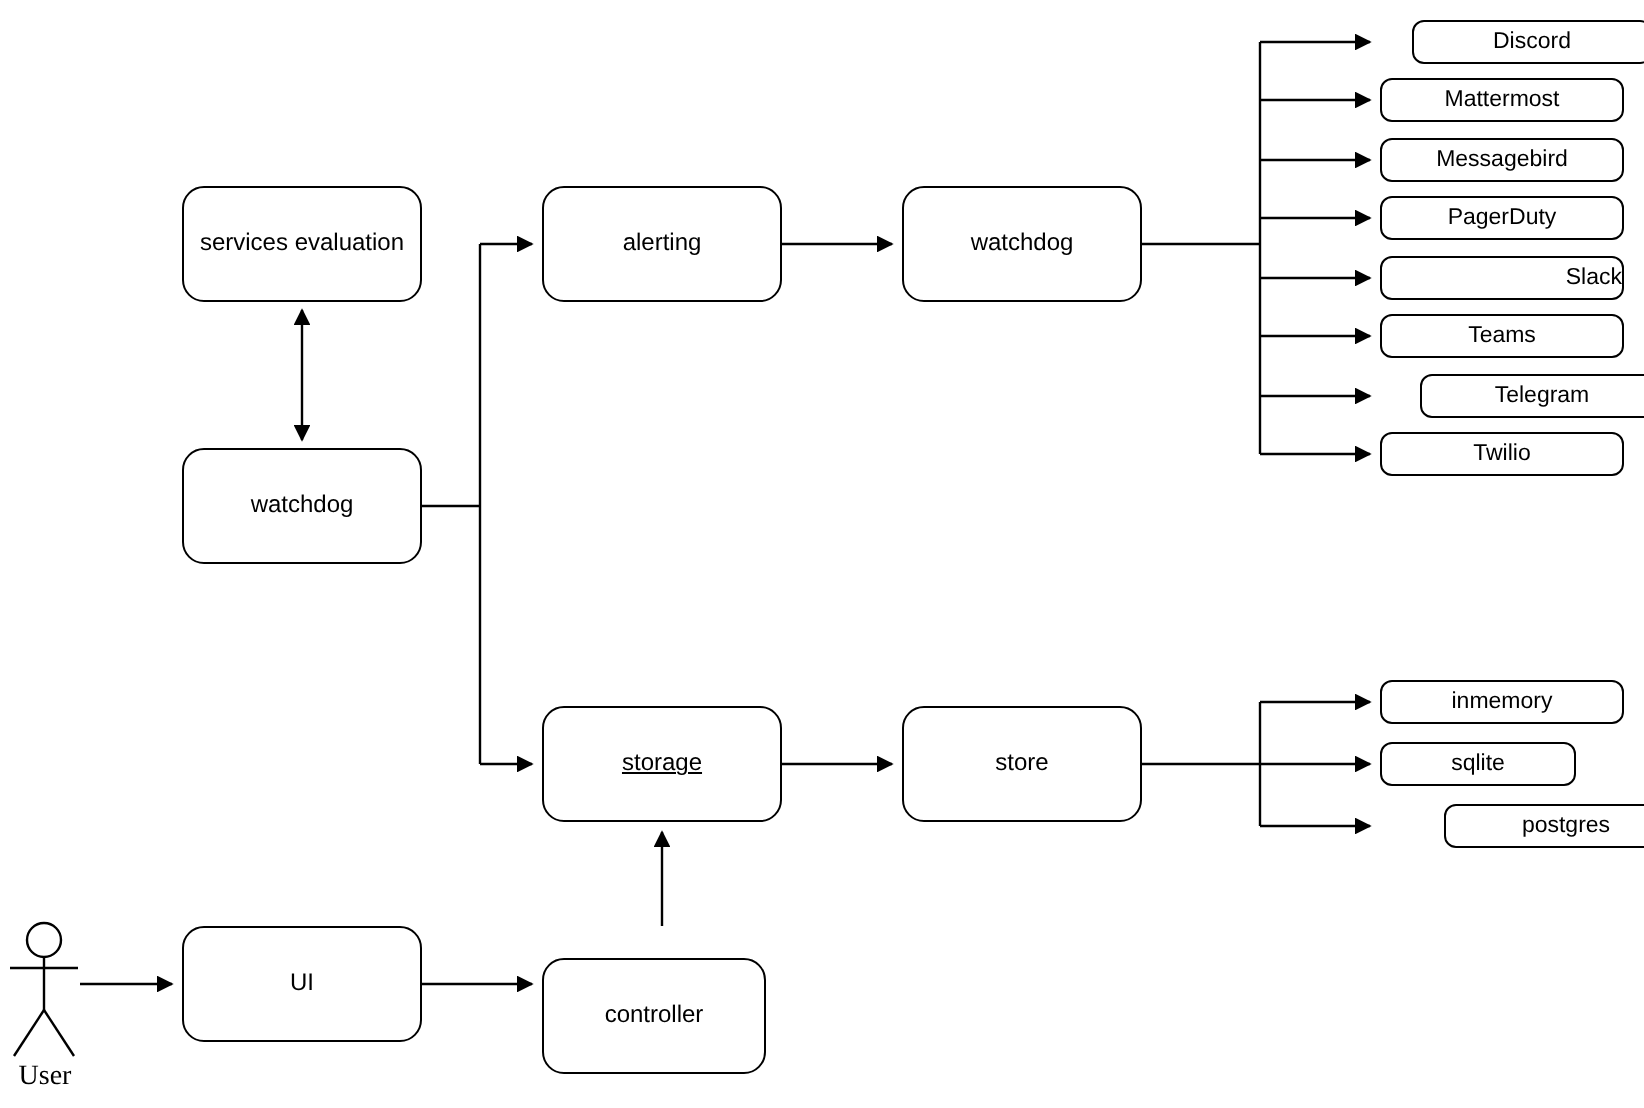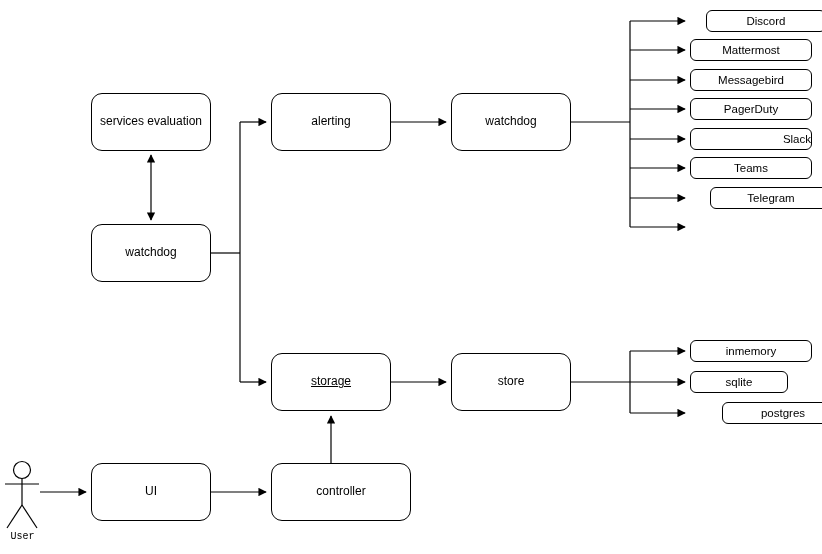--- a/index.html
+++ b/index.html
@@ -40,22 +40,22 @@
     white-space: nowrap;
     z-index: 2;
   }
   .node.small {
     border-radius: 6px;
     font-size: 11.5px;
   }
   .actor-label {
     position: absolute;
     color: #000000;
-    font-family: Liberation Mono, monospace;
-    font-size: 10px;
+    font-family: Liberation Serif, serif;
+    font-size: 14px;
     text-align: center;
     white-space: nowrap;
     z-index: 2;
   }
 </style>
 </head>
 <body>
 
 <div id="canvas">
 
@@ -134,21 +134,21 @@
   </div>
 
   <div class="node" style="left:451px; top:353px; width:120px; height:58px;">
     <span>store</span>
   </div>
 
   <div class="node" style="left:91px;  top:463px; width:120px; height:58px;">
     <span>UI</span>
   </div>
 
-  <div class="node" style="left:271px; top:463px; width:140px; height:58px;">
+  <div class="node" style="left:271px; top:479px; width:112px; height:58px;">
     <span>controller</span>
   </div>
 
   <div class="node small" style="left:706px; top:10px;  width:120px; height:22px;">
     <span>Discord</span>
   </div>
 
   <div class="node small" style="left:690px; top:39px;  width:122px; height:22px;">
     <span>Mattermost</span>
   </div>
@@ -166,20 +166,23 @@
   </div>
 
   <div class="node small" style="left:690px; top:157px; width:122px; height:22px;">
     <span>Teams</span>
   </div>
 
   <div class="node small" style="left:690px; top:187px; width:122px; height:22px;margin-left:20px;">
     <span>Telegram</span>
   </div>
 
+  <div class="node small" style="left:690px; top:216px; width:122px; height:22px;">
+    <span>Twilio</span>
+  </div>
 
   <div class="node small" style="left:690px; top:340px; width:122px; height:22px;">
     <span>inmemory</span>
   </div>
 
   <div class="node small" style="left:690px; top:371px; width:98px; height:22px;">
     <span>sqlite</span>
   </div>
 
   <div class="node small" style="left:690px; top:402px; width:122px; height:22px;margin-left:32px;">

